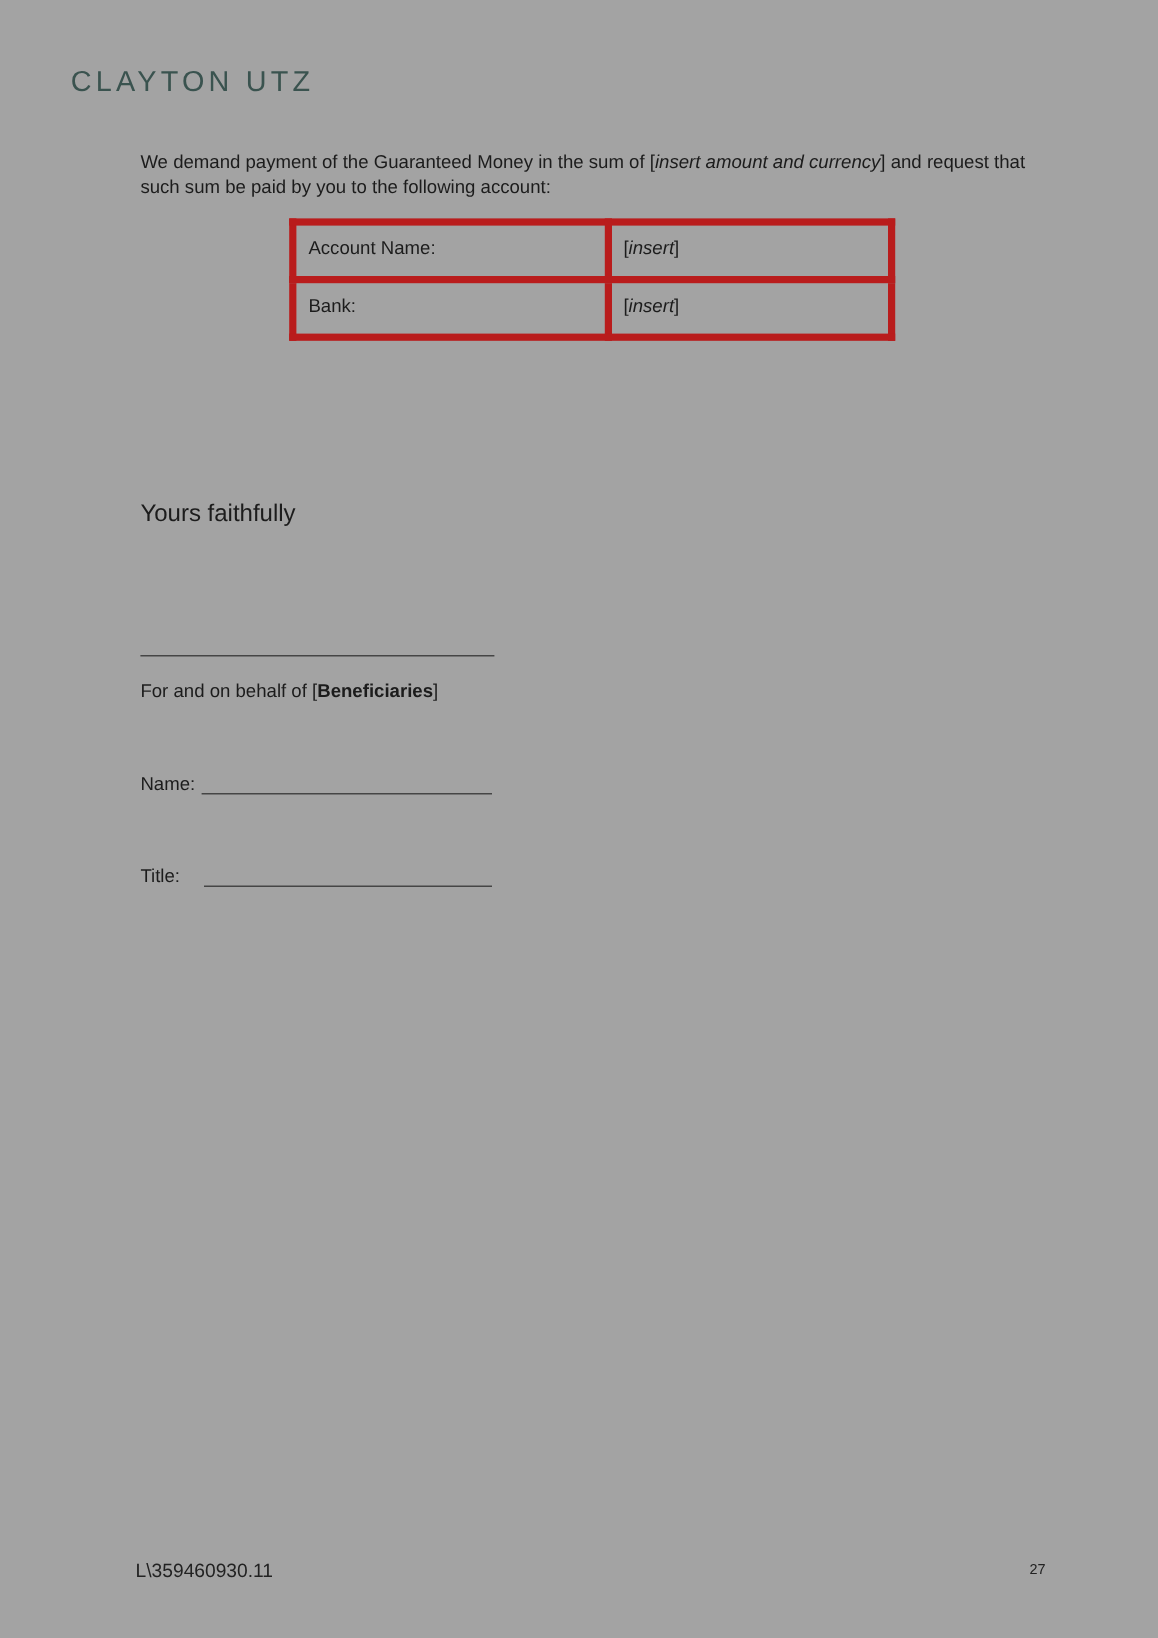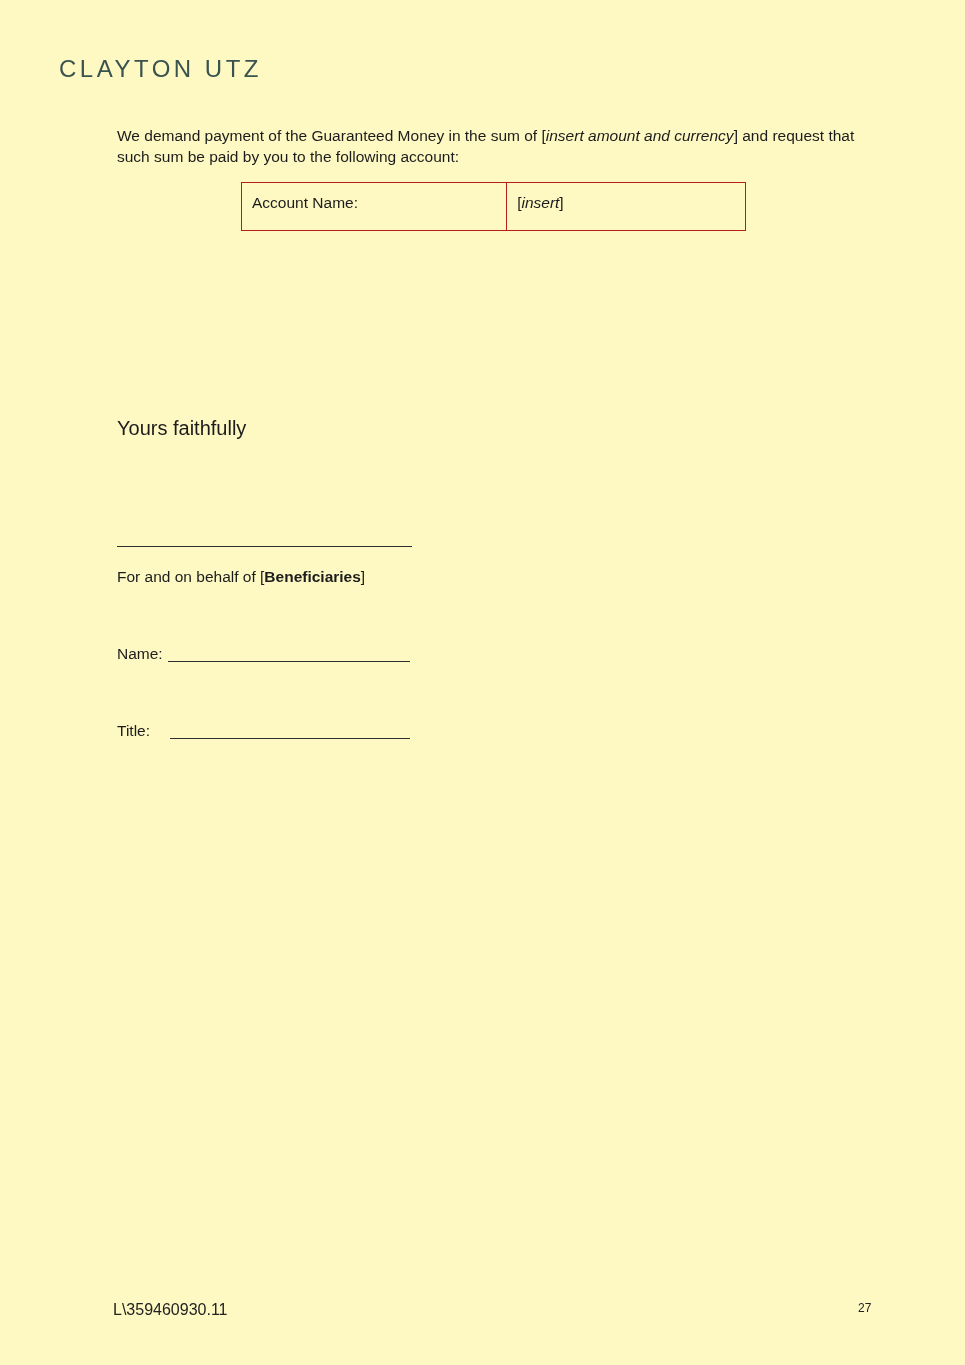--- a/index.html
+++ b/index.html
@@ -3,21 +3,21 @@
 <meta charset="utf-8">
 <style>
   * { margin: 0; padding: 0; box-sizing: border-box; }
   html, body { background: #ffffff; }
   body { font-family: "Liberation Sans", sans-serif; color: #1c1c1c; }
 
   .page {
     position: relative;
     width: 965px;
     height: 1365px;
-    background: #fef9c3;
+    background: #a3a3a3;
     overflow: hidden;
   }
 
   .logo {
     position: absolute;
     left: 59px;
     top: 55px;
     font-size: 24px;
     font-weight: 400;
     letter-spacing: 3.5px;
@@ -35,21 +35,21 @@
   .demand-paragraph em { font-style: italic; text-align: right; }
 
   .account-table {
     position: absolute;
     left: 241px;
     top: 182px;
     width: 505px;
     border-collapse: collapse;
   }
   .account-table td {
-    border: 1px solid #b91c1c;
+    border: 6px solid #b91c1c;
     height: 48px;
     font-size: 15.5px;
     padding: 11px 8px 0 10px;
     vertical-align: top;
   }
   .account-table td.label-cell { width: 252px; }
   .account-table td.value-cell { width: 227px; }
   .account-table em { font-style: italic; }
 
   .closing {
@@ -112,20 +112,24 @@
   <div class="logo">CLAYTON UTZ</div>
 
   <p class="demand-paragraph"><span>We demand payment of the Guaranteed Money in the sum of [</span><em>insert amount and currency</em><span>] and request that such sum be paid by you to the following account:</span></p>
 
   <table class="account-table">
     <tbody>
       <tr>
         <td class="label-cell">Account Name:</td>
         <td class="value-cell"><span>[</span><em>insert</em><span>]</span></td>
       </tr>
+      <tr>
+        <td class="label-cell">Bank:</td>
+        <td class="value-cell"><span>[</span><em>insert</em><span>]</span></td>
+      </tr>
     </tbody>
   </table>
 
   <div class="closing">Yours faithfully</div>
 
   <div class="rule signature-line"></div>
 
   <p class="behalf-line"><span>For and on behalf of [</span><b>Beneficiaries</b><span>]</span></p>
 
   <div class="name-label">Name:</div>

